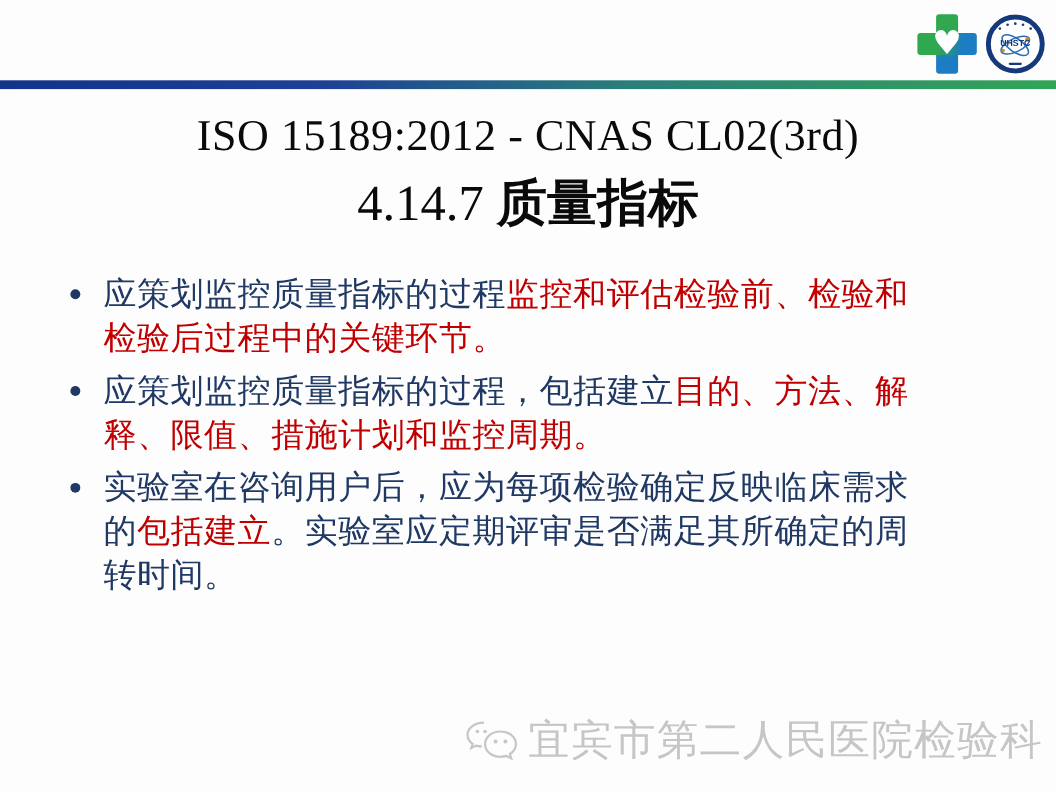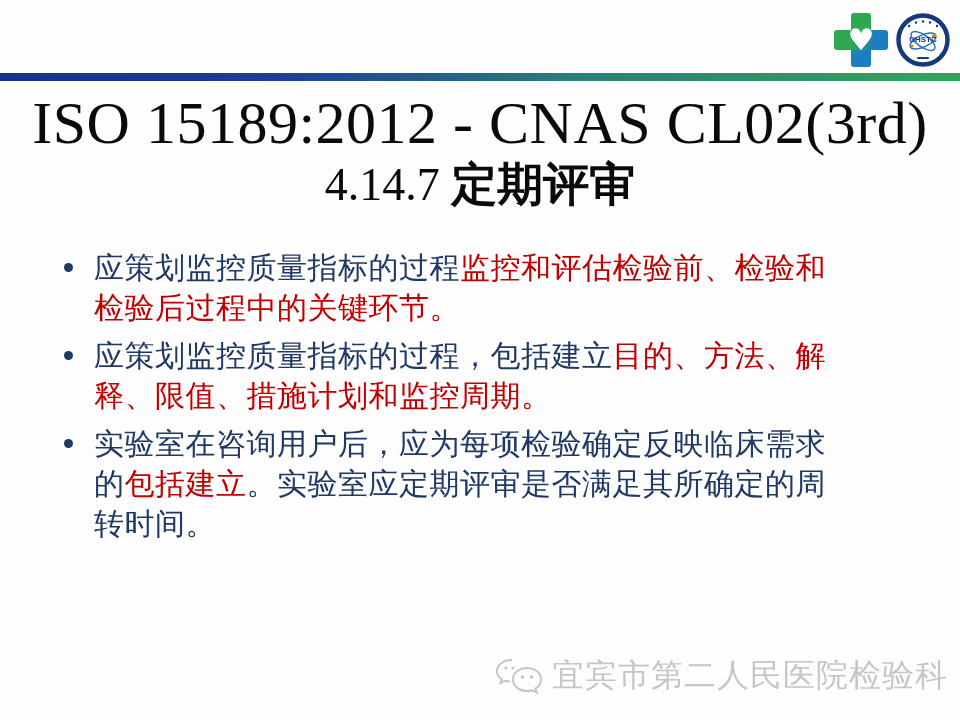--- a/index.html
+++ b/index.html
@@ -39,21 +39,21 @@
     position: absolute; left: 0; top: 73px; width: 960px; height: 8px;
     background: linear-gradient(to right, #14338b 0%, var(--line-blue) 30%, #2b7f7a 60%, var(--line-green) 100%);
   }
 
   
   .title-block {
     position: absolute; top: 92px; left: 0; width: 960px;
     text-align: center; color: #0a0a0a;
   }
   .title-line1 {
-    font-size: 60px; line-height: 62px; font-weight: 400;
+    font-size: 40px; line-height: 62px; font-weight: 400;
     letter-spacing: 0.5px;
   }
   .title-line2 { font-size: 46px; line-height: 60px; }
   .title-line2 .num { font-family: Liberation Serif, serif; }
   .title-line2 .cn  { font-family: "Liberation Sans", sans-serif; font-weight: 700; }
 
   
   .bullet-list {
     position: absolute; top: 248px; left: 62px; width: 790px;
     list-style: none; margin: 0; padding: 0;
@@ -67,21 +67,21 @@
   }
   .seg-blue { color: var(--text-blue); }
   .seg-red  { color: var(--text-red); }
 
   
   .watermark {
     position: absolute; right: 12px; bottom: 22px;
     display: flex; align-items: center; gap: 6px;
     color: var(--watermark-gray);
     font-family: "Liberation Sans", sans-serif;
-    font-size: 32px; letter-spacing: 1px;
+    font-size: 38px; letter-spacing: 1px;
     text-shadow: 1px 1px 0 #ffffff;
   }
   .wechat-icon { width: 52px; height: 40px; display: block; }
 </style>
 </head>
 <body>
 
 <div class="logo-strip">
   <div class="cross-logo">
     <div class="bar-v"></div>
@@ -106,21 +106,21 @@
       <rect x="21" y="44" width="12" height="2" rx="1"></rect>
     </g>
   </svg>
 </div>
 
 <div class="top-rule"></div>
 
 <div class="title-block">
   <div class="title-line1">ISO 15189:2012 - CNAS CL02(3rd)</div>
   <div class="title-line2">
-    <span class="num">4.14.7 </span><span class="cn">定期评审</span>
+    <span class="num">4.14.7 </span><span class="cn">质量指标</span>
   </div>
 </div>
 
 <ul class="bullet-list">
   <li>
     <span class="seg-blue">应策划监控质量指标的过程</span><span class="seg-red">监控和评估检验前、检验和检验后过程中的关键环节。</span>
   </li>
   <li>
     <span class="seg-blue">应策划监控质量指标的过程，包括建立</span><span class="seg-red">目的、方法、解释、限值、措施计划和监控周期。</span>
   </li>

